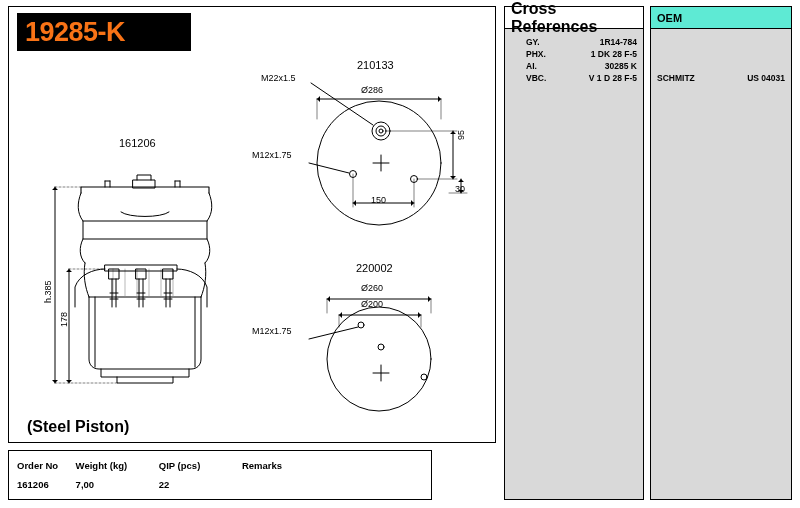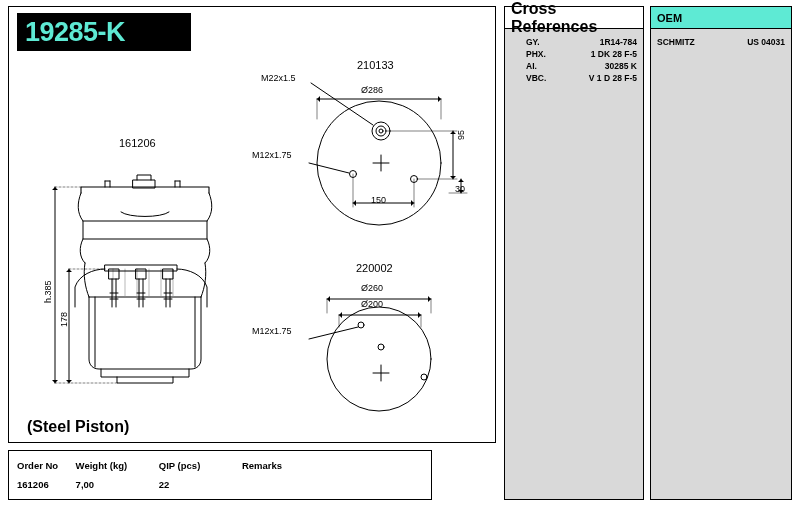--- a/index.html
+++ b/index.html
@@ -22,21 +22,21 @@
   }
 
   
   .title-block {
     position: absolute;
     left: 8px;
     top: 6px;
     width: 174px;
     height: 38px;
     background: #000000;
-    color: #5eead4;
+    color: #f97316;
     display: flex;
     align-items: center;
     padding-left: 8px;
     box-sizing: border-box;
   }
   .title-block .title-text {
     font-size: 27px;
     font-weight: bold;
     letter-spacing: -0.5px;
     font-family: "Liberation Sans", sans-serif;
@@ -150,20 +150,21 @@
     border-bottom: 1px solid #000000;
     font-size: 11px;
     font-weight: bold;
     display: flex;
     align-items: center;
     padding-left: 6px;
     box-sizing: border-box;
   }
   .oem-list {
     padding: 8px 6px 0 6px;
+    margin-top: 36px;
   }
   .oem-row {
     display: flex;
     justify-content: space-between;
     font-size: 8.5px;
     font-weight: bold;
     line-height: 11px;
   }
 
   

